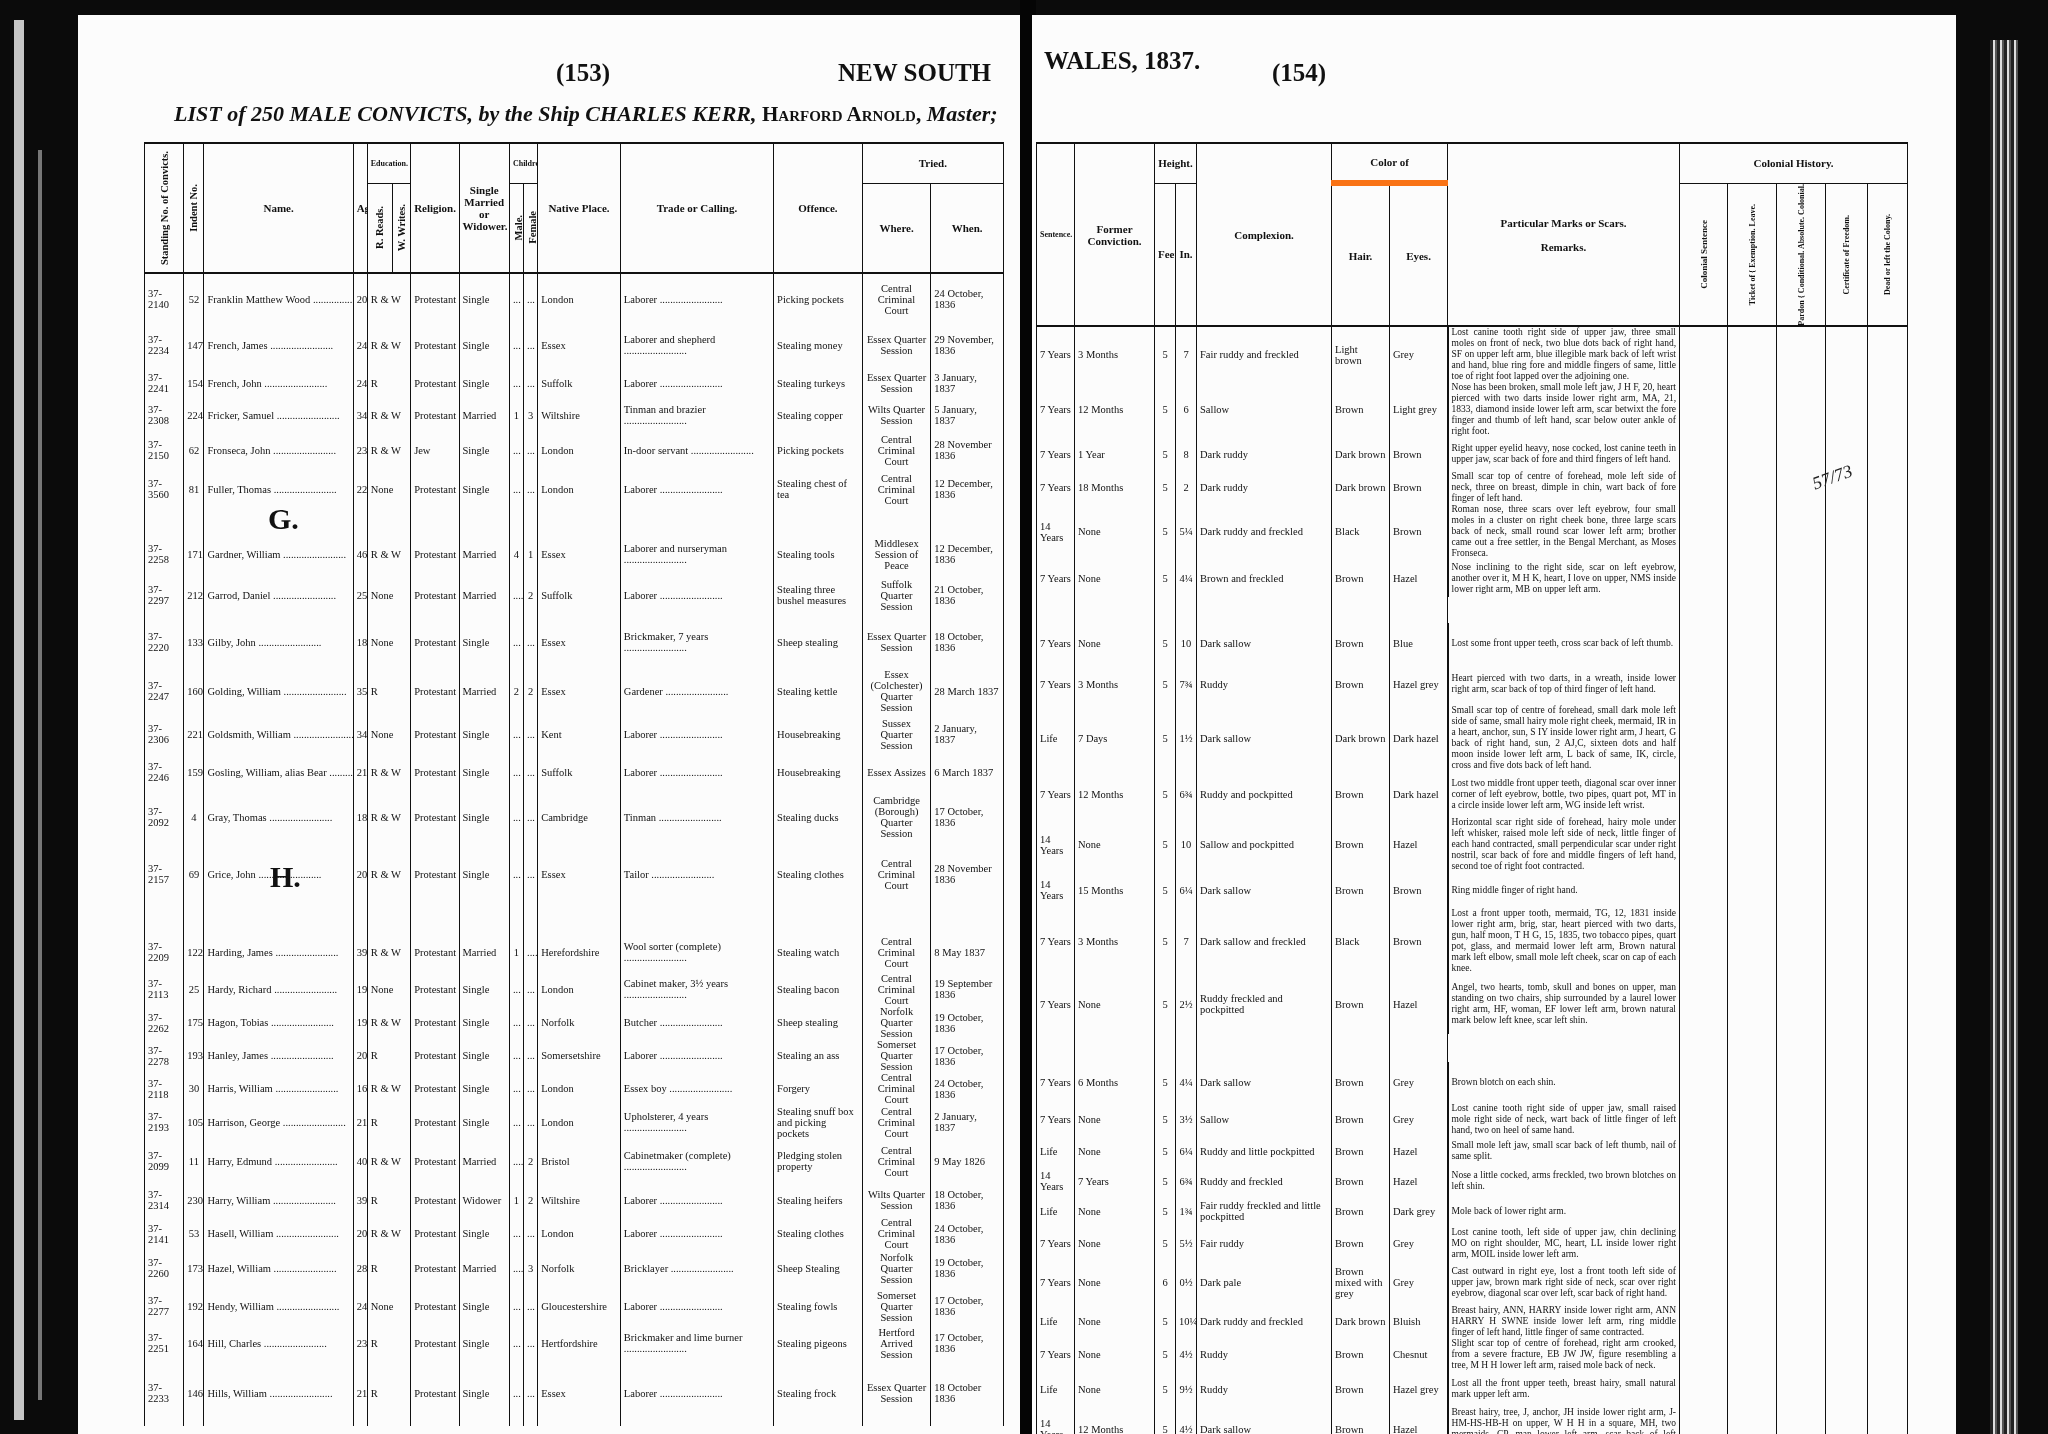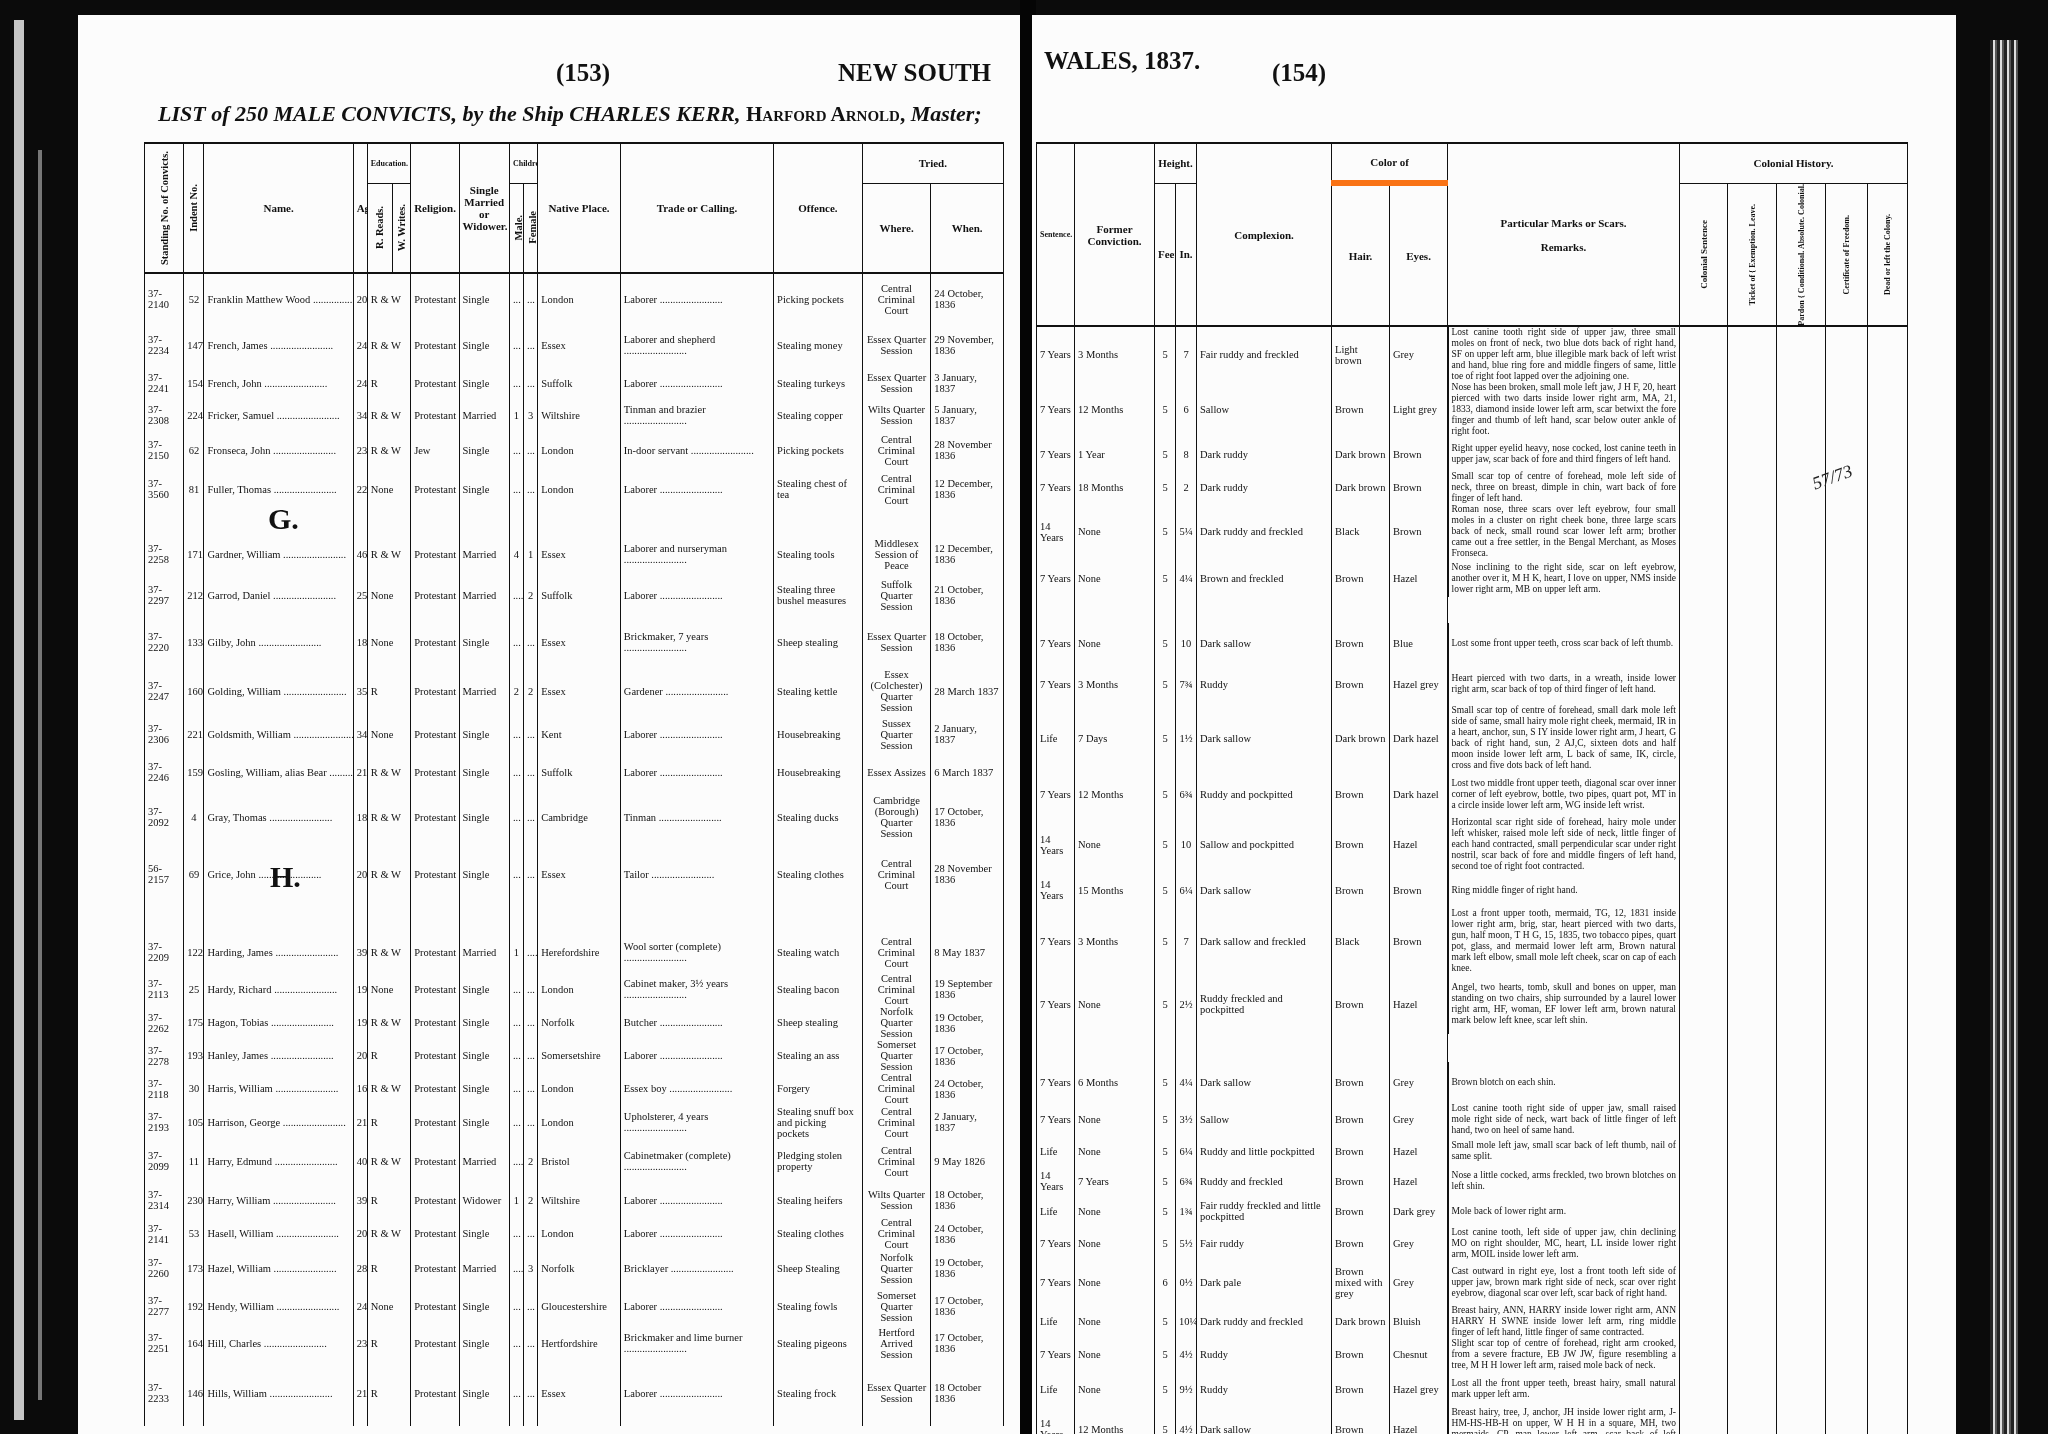--- a/index.html
+++ b/index.html
@@ -27,21 +27,21 @@
 </style>
 </head>
 <body>
 
 <div class="spine-left"></div>
 <div class="spine-left2"></div>
 
 <div class="page left">
   <div class="hdr" style="left:478px;top:44px;">(153)</div>
   <div class="hdr" style="left:760px;top:44px;">NEW SOUTH</div>
-  <div class="title" style="left:80px;top:86px;text-align:center;">
+  <div class="title" style="left:96px;top:86px;text-align:center;">
     <span>LIST of 250 MALE CONVICTS, by the Ship CHARLES KERR,</span>
     <span class="sc">Harford Arnold,</span>
     <span>Master;</span>
   </div>
 
   <table id="left-table" style="left:66px;top:127px;width:860px;">
     <colgroup>
       <col style="width:39px">
         <col style="width:20px">
         <col style="width:148px">
@@ -314,21 +314,21 @@
           <td>Single</td>
           <td class="c">...</td>
           <td class="c">...</td>
           <td>Cambridge</td>
           <td>Tinman ........................</td>
           <td>Stealing ducks</td>
           <td class="c">Cambridge (Borough) Quarter Session</td>
           <td>17 October, 1836</td>
         </tr>
         <tr class="row" style="--h: 60px;">
-          <td>56-2157</td>
+          <td>37-2157</td>
           <td class="c">69</td>
           <td class="name">Grice, John ........................</td>
           <td class="c">20</td>
           <td colspan="2">R &amp; W</td>
           <td>Protestant</td>
           <td>Single</td>
           <td class="c">...</td>
           <td class="c">...</td>
           <td>Essex</td>
           <td>Tailor ........................</td>

